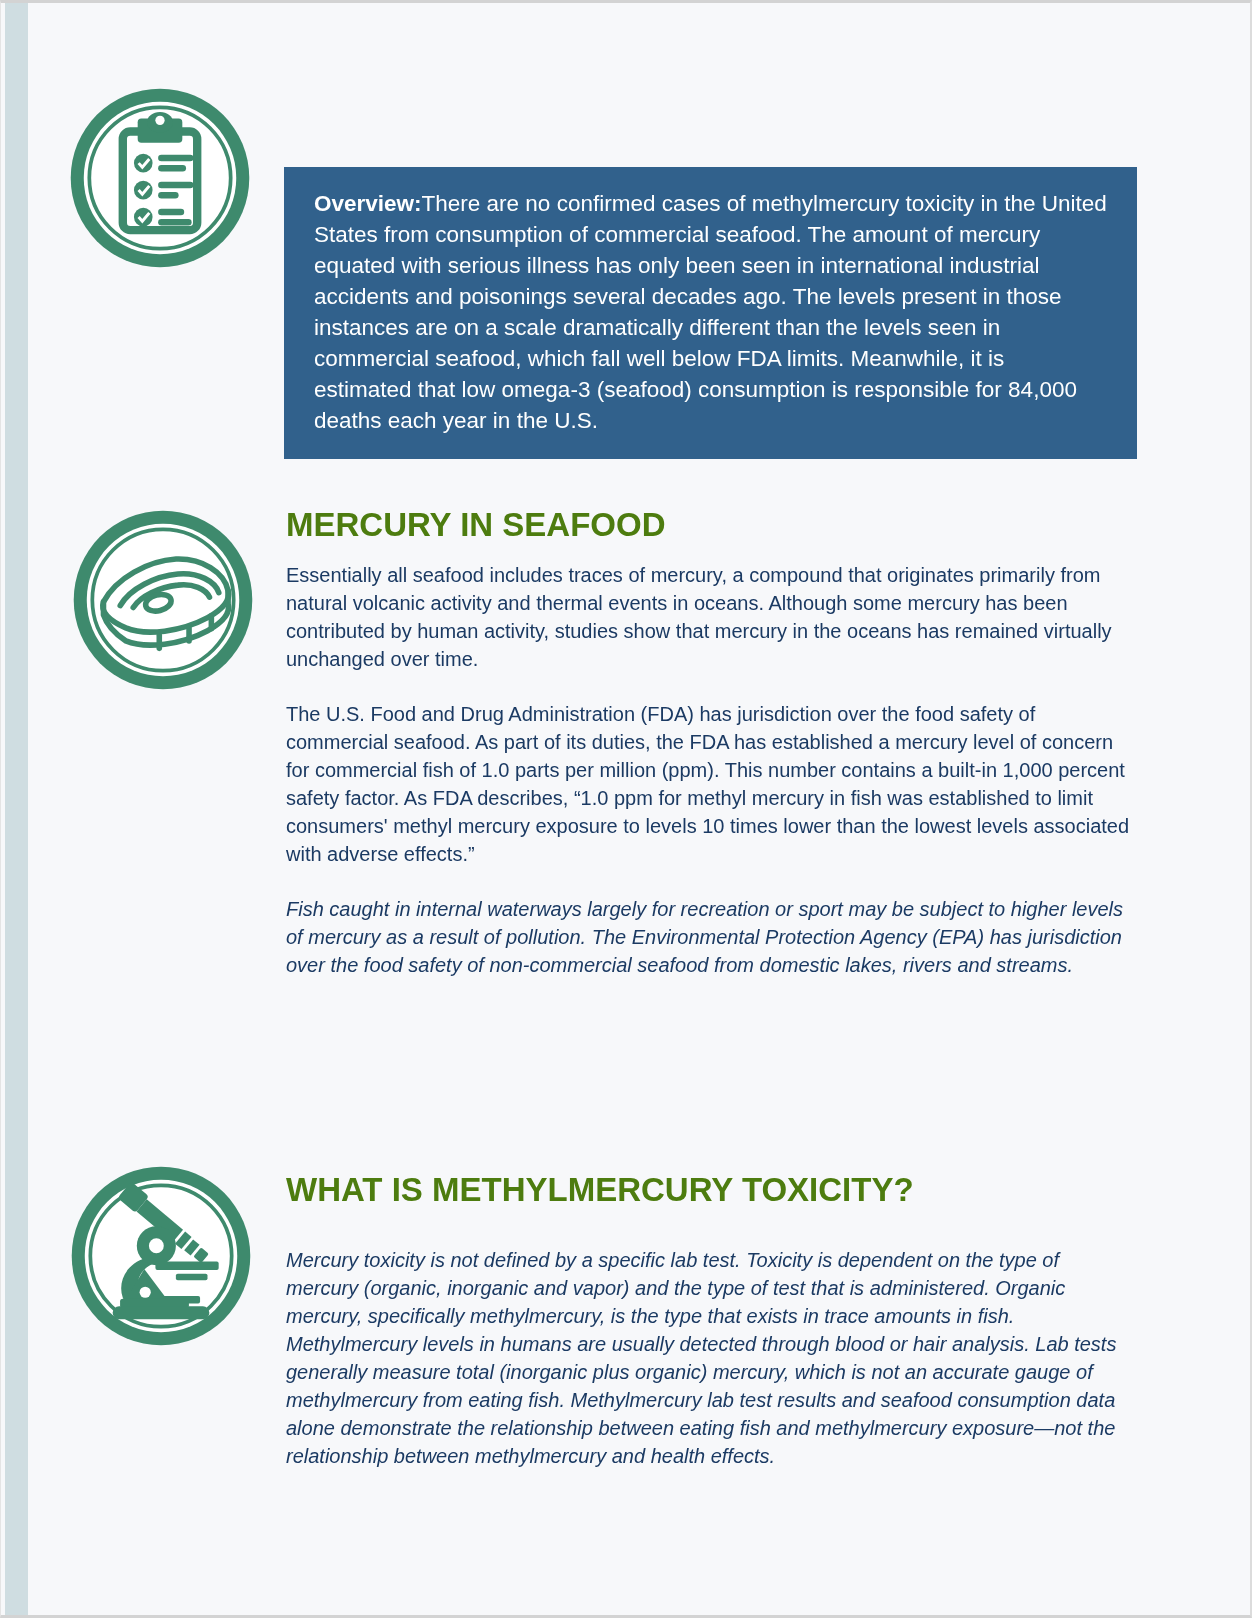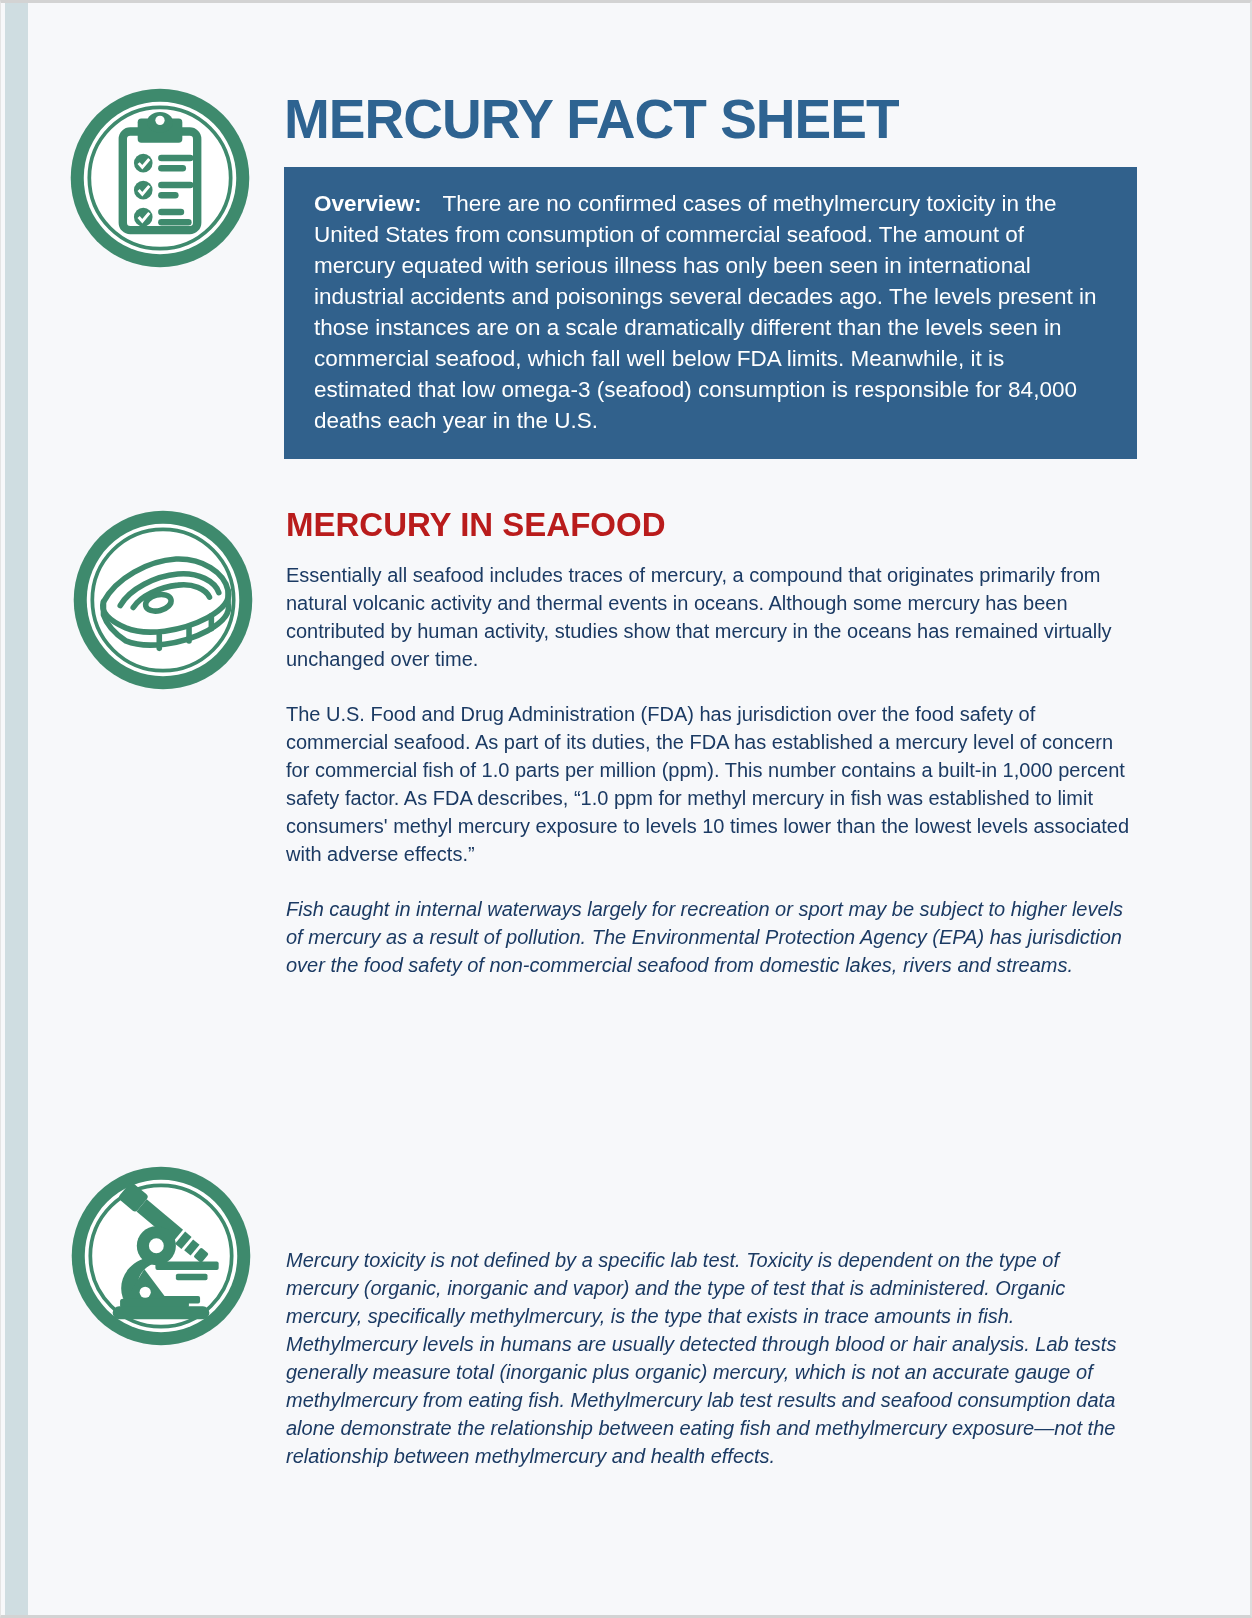--- a/index.html
+++ b/index.html
@@ -28,24 +28,24 @@
   }
   .overview-box{
     position:absolute;left:283px;top:164px;width:853px;
     box-sizing:border-box;
     background:#31618c;
     padding:21px 30px 23px 30px;
   }
   .overview-box p{
     margin:0;color:#ffffff;font-size:22.5px;line-height:31px;
   }
-  .ov-label{font-weight:bold;margin-right:21px;}
+  .ov-label{font-weight:bold;margin-right:0;}
   .heading{
     position:absolute;margin:0;left:285px;
-    font-size:33px;font-weight:bold;color:#b91c1c;white-space:nowrap;
+    font-size:33px;font-weight:bold;color:#4d7c0f;white-space:nowrap;
   }
   .body-col{
     position:absolute;left:285px;width:845px;
     color:#1b3a63;font-size:20px;line-height:28px;
   }
   .body-col p{margin:0 0 27px 0;}
   .body-col p:last-child{margin-bottom:0;font-style:italic;}
 </style>
 </head>
 <body>
@@ -73,21 +73,20 @@
       <rect x="98" y="104" width="38" height="7" rx="3.5" fill="#3e8a6d"></rect>
       <rect x="98" y="115" width="22" height="7" rx="3.5" fill="#3e8a6d"></rect>
 
       <circle cx="82" cy="142" r="10" fill="#3e8a6d"></circle>
       <path d="M77,142 l4,4.5 l7.5,-9" stroke="#ffffff" stroke-width="3.2" fill="none"></path>
       <rect x="98" y="133" width="28" height="7" rx="3.5" fill="#3e8a6d"></rect>
       <rect x="98" y="144" width="36" height="7" rx="3.5" fill="#3e8a6d"></rect>
     </svg>
   </div>
 
-  <h1 class="title">MERCURY FACT SHEET</h1>
 
   <div class="overview-box">
     <p><span class="ov-label">Overview:</span><span>There are no confirmed cases of methylmercury toxicity in the United States from consumption of commercial seafood. The amount of mercury equated with serious illness has only been seen in international industrial accidents and poisonings several decades ago. The levels present in those instances are on a scale dramatically different than the levels seen in commercial seafood, which fall well below FDA limits. Meanwhile, it is estimated that low omega-3 (seafood) consumption is responsible for 84,000 deaths each year in the U.S.</span></p>
   </div>
 
   <div class="icon-circle" style="left:69px;top:504px;">
     <svg viewBox="0 0 200 200">
       <circle cx="100" cy="100" r="96" fill="#3e8a6d"></circle>
       <circle cx="100" cy="100" r="82" fill="#ffffff"></circle>
       <circle cx="100" cy="100" r="76" fill="#ffffff" stroke="#3e8a6d" stroke-width="4"></circle>
@@ -132,17 +131,18 @@
         <rect x="116" y="119" width="34" height="7" rx="2"></rect>
         <rect x="100" y="143" width="42" height="8" rx="2"></rect>
         <rect x="56" y="146" width="74" height="10" rx="3"></rect>
         <rect x="48" y="154" width="104" height="14" rx="7"></rect>
       </g>
       <circle cx="95" cy="89" r="8" fill="#ffffff"></circle>
       <circle cx="83" cy="139" r="6" fill="#ffffff"></circle>
     </svg>
   </div>
 
+  <h2 class="heading" style="top:1168px;">WHAT IS METHYLMERCURY TOXICITY?</h2>
 
   <div class="body-col" style="top:1226px;margin-top:17px;">
     <p>Mercury toxicity is not defined by a specific lab test. Toxicity is dependent on the type of mercury (organic, inorganic and vapor) and the type of test that is administered. Organic mercury, specifically methylmercury, is the type that exists in trace amounts in fish. Methylmercury levels in humans are usually detected through blood or hair analysis. Lab tests generally measure total (inorganic plus organic) mercury, which is not an accurate gauge of methylmercury from eating fish. Methylmercury lab test results and seafood consumption data alone demonstrate the relationship between eating fish and methylmercury exposure—not the relationship between methylmercury and health effects.</p>
   </div>
 </div>
 
 </body></html>

